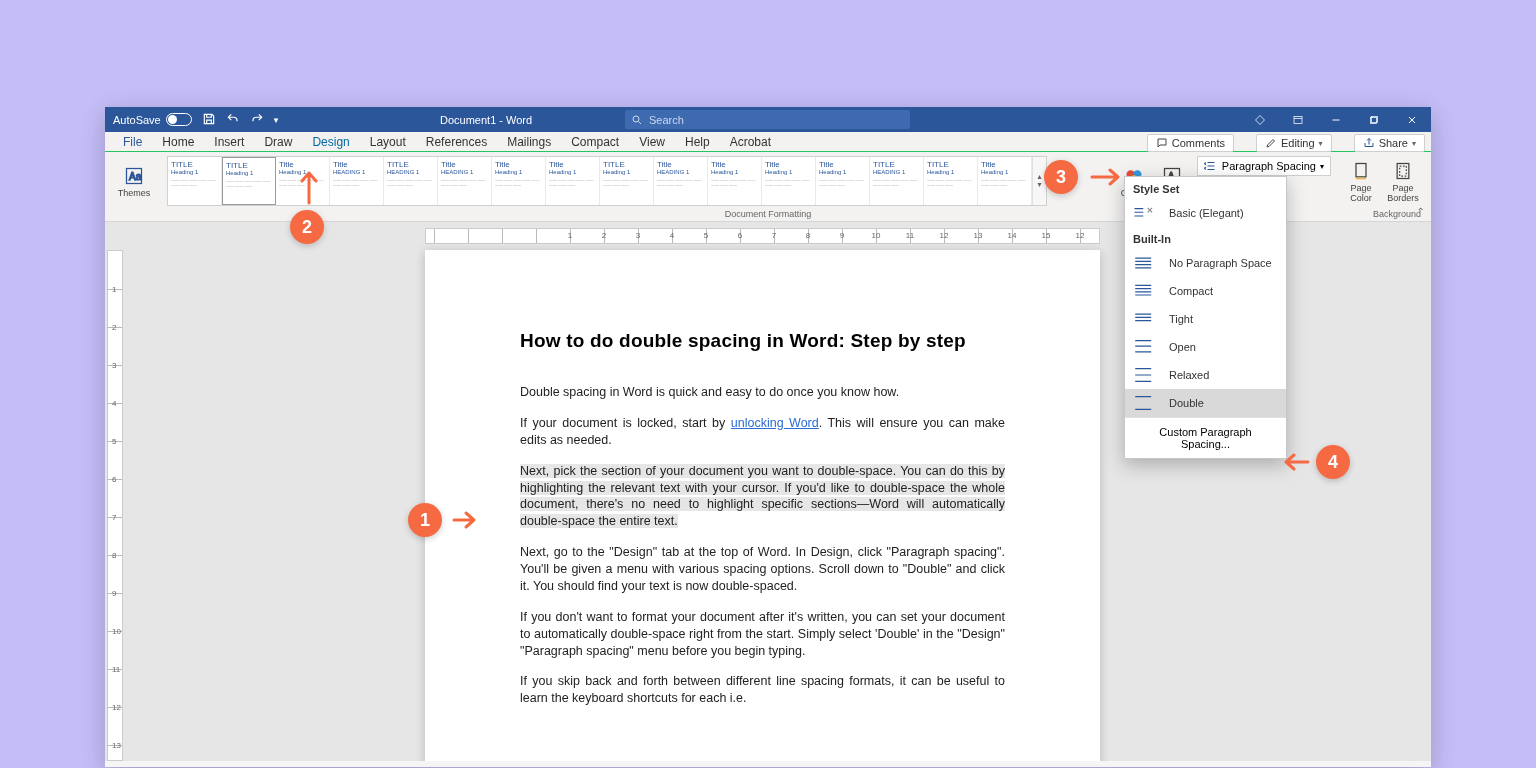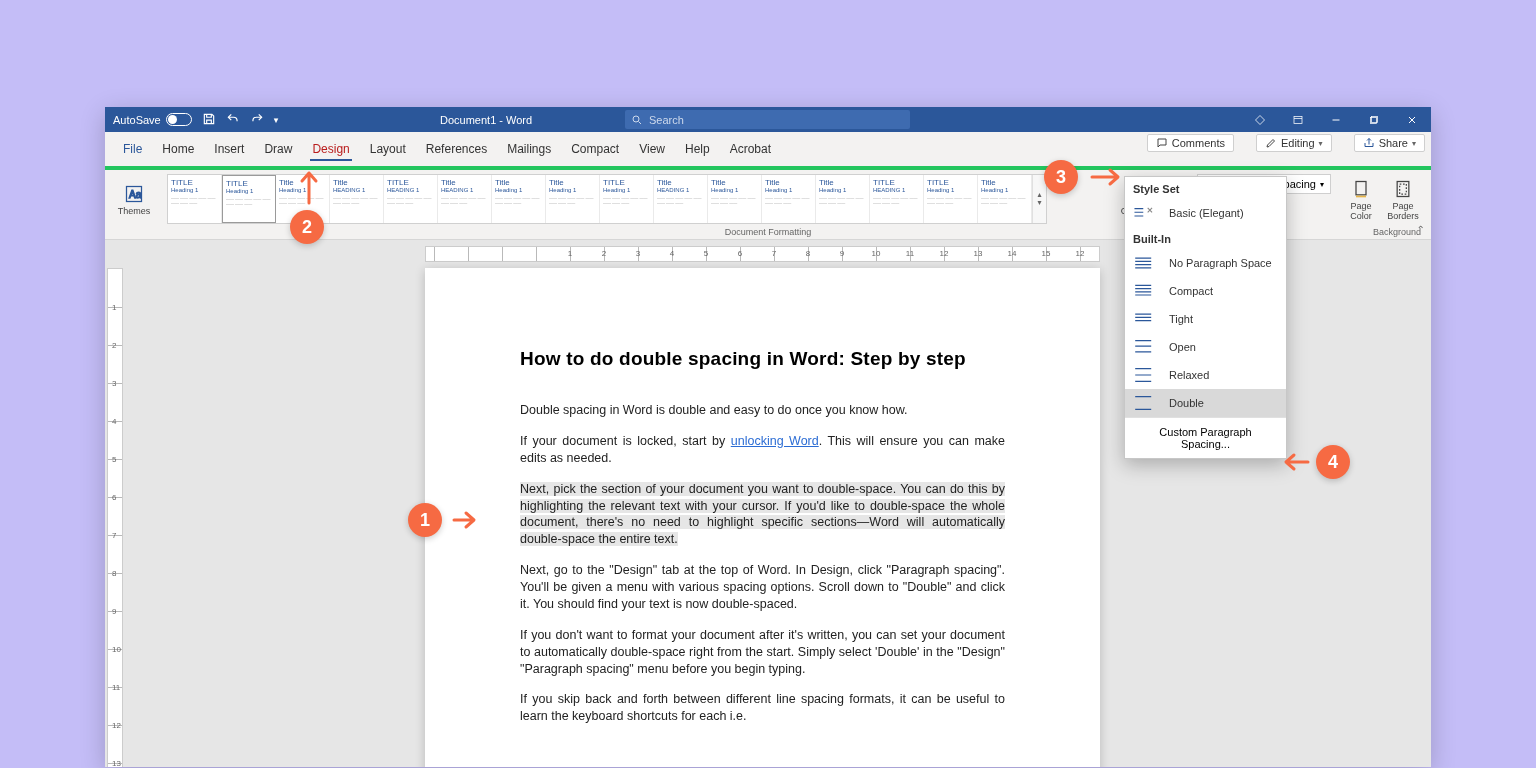--- a/index.html
+++ b/index.html
@@ -13,24 +13,24 @@
   .switch::after { content: ""; position: absolute; width: 9px; height: 9px; background: #fff; border-radius: 50%; top: 1px; left: 1px; }
   .qat { margin-left: 10px; display: flex; gap: 10px; align-items: center; }
   .qat svg { width: 14px; height: 14px; }
   .doc-title { position: absolute; left: 50%; transform: translateX(-50%); width: auto; left: 335px; transform:none; }
   .search { position: absolute; left: 520px; top: 3px; width: 285px; height: 19px; background: #3e6bb0; border-radius: 2px; display: flex; align-items: center; padding: 0 6px; gap: 6px; font-size: 11px; color: #cdd9ec;}
   .winctrls { margin-left: auto; display: flex; align-items: center; gap: 0; }
   .winctrls .ctrl { width: 38px; height: 25px; display: flex; align-items: center; justify-content: center; }
   .winctrls svg { width: 12px; height: 12px; }
 
   
-  .tabsrow { height: 38px; background: #f3f2f1; display: flex; align-items: center; padding: 0 8px; font-size: 12px; position: relative; border-bottom: 4px solid #22c55e;}
+  .tabsrow { height: 20px; background: #f3f2f1; display: flex; align-items: center; padding: 0 8px; font-size: 12px; position: relative; border-bottom: 1px solid #22c55e;}
   .tab { padding: 0 10px; height: 26px; display: flex; align-items: center; color: #333; cursor: pointer; }
   .tab.file { background: transparent; color: #2b579a; font-weight: 400;}
-  .tab.active { color: #b91c1c; position: relative; }
+  .tab.active { color: #0369a1; position: relative; }
   .tab.active::after { content: ""; position: absolute; left: 8px; right: 8px; bottom: 1px; height: 2px; background: #2b579a; }
   .tabs-right { position: absolute; right: 6px; top: 2px; display: flex; gap: 22px; align-items: center; }
   .btn-outline { border: 1px solid #cfcfcf; background: #fff; font-size: 11px; padding: 2px 8px; border-radius: 2px; display: flex; align-items: center; gap: 4px; color: #333;}
   .btn-outline .chev { font-size: 8px; color: #666;}
 
   
   .ribbon { height: 70px; background: #f3f2f1; border-bottom: 1px solid #d6d6d6; display: flex; align-items: flex-start; padding: 4px 6px 0 6px; gap: 6px; position: relative;}
   .group { display: flex; flex-direction: column; align-items: center; padding: 0 4px; height: 66px; }
   .group-inner { display: flex; gap: 4px; align-items: flex-start; height: 52px; }
   .big-btn { display: flex; flex-direction: column; align-items: center; justify-content: center; width: 38px; height: 52px; font-size: 9px; color: #444; gap: 2px;}
@@ -396,21 +396,21 @@
         <div class="vtick" style="top: 418px;"></div>
         <div class="vnum" style="top: 418px;">11</div>
         <div class="vtick" style="top: 456px;"></div>
         <div class="vnum" style="top: 456px;">12</div>
         <div class="vtick" style="top: 494px;"></div>
         <div class="vnum" style="top: 494px;">13</div>
       </div>
 
     <div class="page">
       <h1>How to do double spacing in Word: Step by step</h1>
-      <p>Double spacing in Word is double and easy to do once you know how.</p>
+      <p>Double spacing in Word is quick and easy to do once you know how.</p>
       <p>
         <span>If your document is locked, start by </span><a href="#">unlocking Word</a><span>. This will ensure you can make edits as needed.</span>
       </p>
       <p><span class="highlight">Next, pick the section of your document you want to double-space. You can do this by highlighting the relevant text with your cursor. If you'd like to double-space the whole document, there's no need to highlight specific sections—Word will automatically double-space the entire text.</span></p>
       <p>Next, go to the "Design" tab at the top of Word. In Design, click "Paragraph spacing". You'll be given a menu with various spacing options. Scroll down to "Double" and click it. You should find your text is now double-spaced.</p>
       <p>If you don't want to format your document after it's written, you can set your document to automatically double-space right from the start. Simply select 'Double' in the "Design" "Paragraph spacing" menu before you begin typing.</p>
       <p>If you skip back and forth between different line spacing formats, it can be useful to learn the keyboard shortcuts for each i.e.</p>
     </div>
   </div>
 </div>

